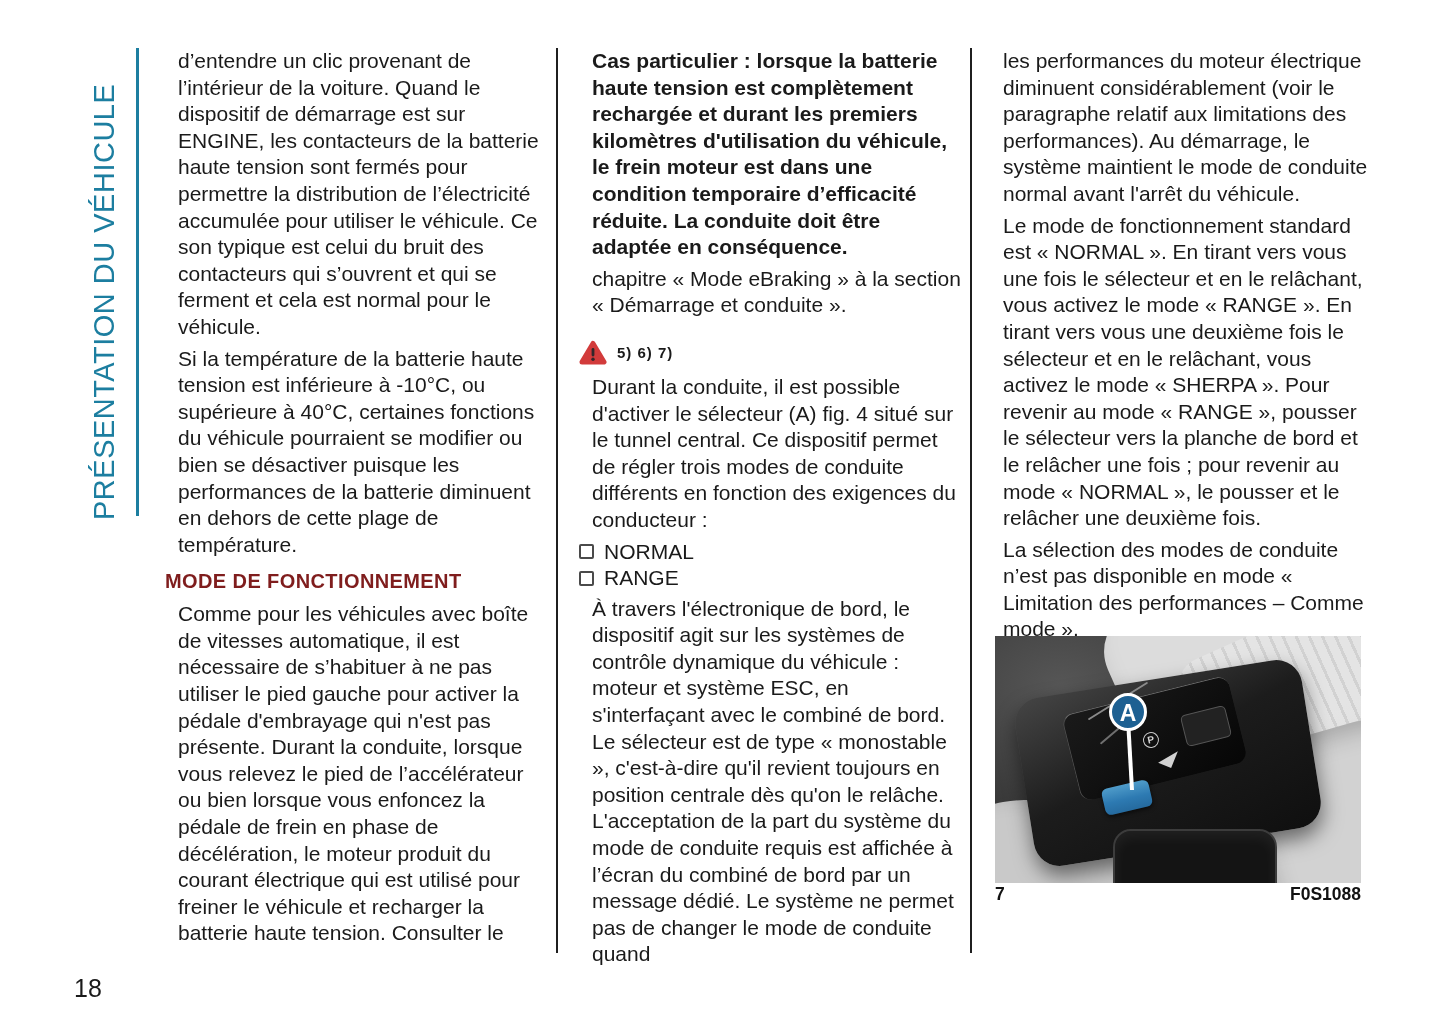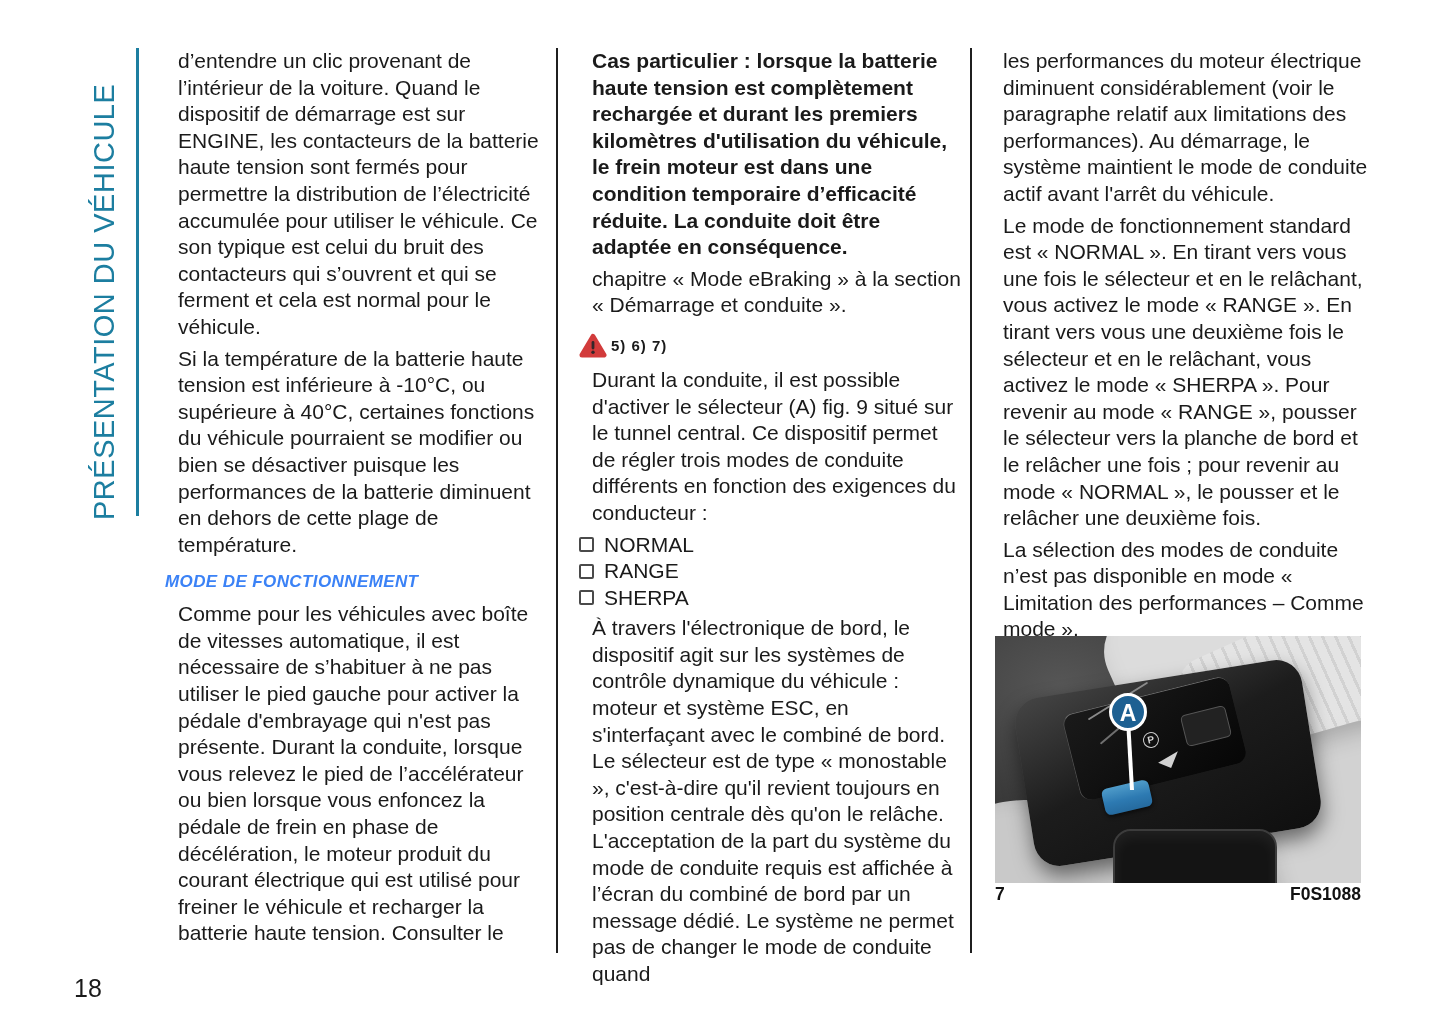--- a/index.html
+++ b/index.html
@@ -23,25 +23,25 @@
   .col { position:absolute; top:48px; width:385px; font-size:21px; line-height:26.6px; }
   .col1 { left:165px; }
   .col2 { left:579px; }
   .col3 { left:990px; }
   .divider { position:absolute; top:48px; width:1.5px; height:905px; background:#1f1f1f; }
   .div1 { left:556px; }
   .div2 { left:970px; }
   .para { margin:0 0 5px 13px; }
   .para.bold { font-weight:bold; }
   .section-heading {
-    color:#3b82f6; font-weight:bold; font-size:17px; line-height:27px;
-    letter-spacing:0.4px; margin:10px 0 6px 0;font-style:italic;
-  }
-  
-  .warn-row { display:flex; align-items:center; gap:4px; margin:12px 0 6px 0; height:30px; }
+    color:#7f1d1d; font-weight:bold; font-size:20px; line-height:27px;
+    letter-spacing:0.4px; margin:10px 0 6px 0;
+  }
+  
+  .warn-row { display:flex; align-items:center; gap:10px; margin:19px 0 6px 0; height:30px; }
   .warn-refs { font-size:15px; font-weight:bold; letter-spacing:1px; }
   
   .mode-list { margin:0 0 4px 0; }
   .mode-item { display:flex; align-items:center; height:26.6px; }
   .mode-box {
     width:11px; height:11px; border:2.5px solid #4a4a4a; border-radius:2px;
     margin-right:10px; flex:0 0 auto;
   }
   
   .page-num { position:absolute; left:74px; top:974px; font-size:25px; font-weight:normal; }
@@ -141,40 +141,36 @@
     <p class="para bold">Cas particulier : lorsque la batterie haute tension est complètement rechargée et durant les premiers kilomètres d'utilisation du véhicule, le frein moteur est dans une condition temporaire d’efficacité réduite. La conduite doit être adaptée en conséquence.</p>
     <p class="para">chapitre « Mode eBraking » à la section « Démarrage et conduite ».</p>
     <div class="warn-row">
       <svg class="warn-icon-svg" width="28" height="26" viewBox="0 0 28 26" aria-hidden="true">
         <path d="M14 3.5 L25 22 L3 22 Z" fill="#d23b3b" stroke="#d23b3b" stroke-width="5" stroke-linejoin="round"></path>
         <rect x="12.6" y="8" width="2.8" height="8.4" rx="1.4" fill="#33272a"></rect>
         <circle cx="14" cy="19.2" r="1.7" fill="#33272a"></circle>
       </svg>
       <span class="warn-refs">5) 6) 7)</span>
     </div>
-    <p class="para">Durant la conduite, il est possible d'activer le sélecteur (A) fig. 9 situé sur le tunnel central. Ce dispositif permet de régler trois modes de conduite différents en fonction des exigences du conducteur :</p>
+    <p class="para">Durant la conduite, il est possible d'activer le sélecteur (A) fig. 4 situé sur le tunnel central. Ce dispositif permet de régler trois modes de conduite différents en fonction des exigences du conducteur :</p>
     <div class="mode-list">
       <div class="mode-item">
         <span class="mode-box"></span>
         <span>NORMAL</span>
       </div>
       <div class="mode-item">
         <span class="mode-box"></span>
         <span>RANGE</span>
       </div>
-      <div class="mode-item">
-        <span class="mode-box"></span>
-        <span>SHERPA</span>
-      </div>
     </div>
     <p class="para">À travers l'électronique de bord, le dispositif agit sur les systèmes de contrôle dynamique du véhicule : moteur et système ESC, en s'interfaçant avec le combiné de bord. Le sélecteur est de type « monostable », c'est-à-dire qu'il revient toujours en position centrale dès qu'on le relâche. L'acceptation de la part du système du mode de conduite requis est affichée à l’écran du combiné de bord par un message dédié. Le système ne permet pas de changer le mode de conduite quand</p>
   </div>
 
   <div class="col col3">
-    <p class="para">les performances du moteur électrique diminuent considérablement (voir le paragraphe relatif aux limitations des performances). Au démarrage, le système maintient le mode de conduite actif avant l'arrêt du véhicule.</p>
+    <p class="para">les performances du moteur électrique diminuent considérablement (voir le paragraphe relatif aux limitations des performances). Au démarrage, le système maintient le mode de conduite normal avant l'arrêt du véhicule.</p>
     <p class="para">Le mode de fonctionnement standard est « NORMAL ». En tirant vers vous une fois le sélecteur et en le relâchant, vous activez le mode « RANGE ». En tirant vers vous une deuxième fois le sélecteur et en le relâchant, vous activez le mode « SHERPA ». Pour revenir au mode « RANGE », pousser le sélecteur vers la planche de bord et le relâcher une fois ; pour revenir au mode « NORMAL », le pousser et le relâcher une deuxième fois.</p>
     <p class="para">La sélection des modes de conduite n’est pas disponible en mode « Limitation des performances – Comme mode ».</p>
   </div>
 
   <div class="figure">
     <div class="fig-el fig-seat-top"></div>
     <div class="fig-el fig-seat-ribs"></div>
     <div class="fig-el fig-seat-side"></div>
     <div class="fig-el fig-floor-bl"></div>
     <div class="fig-el fig-console"></div>

